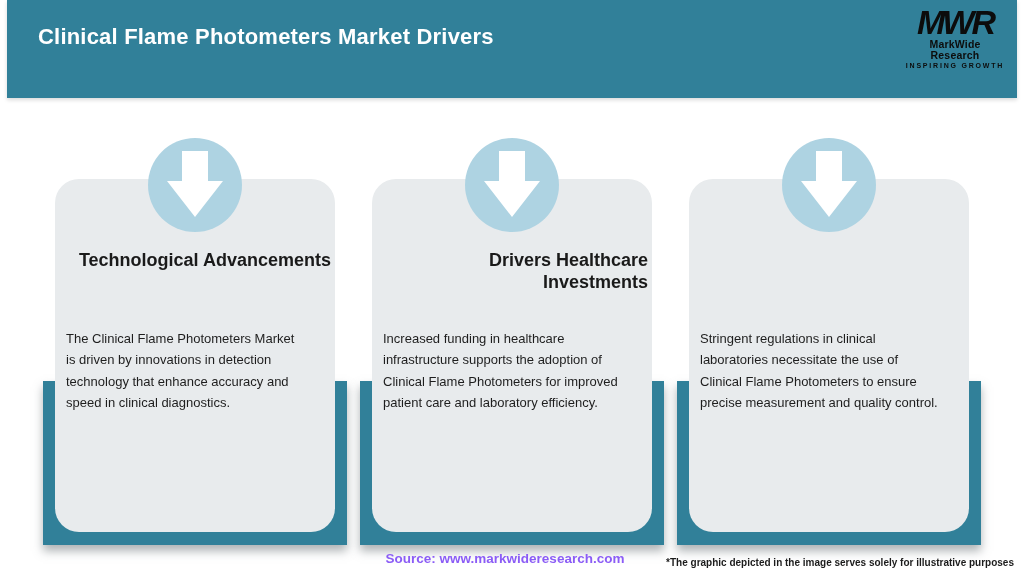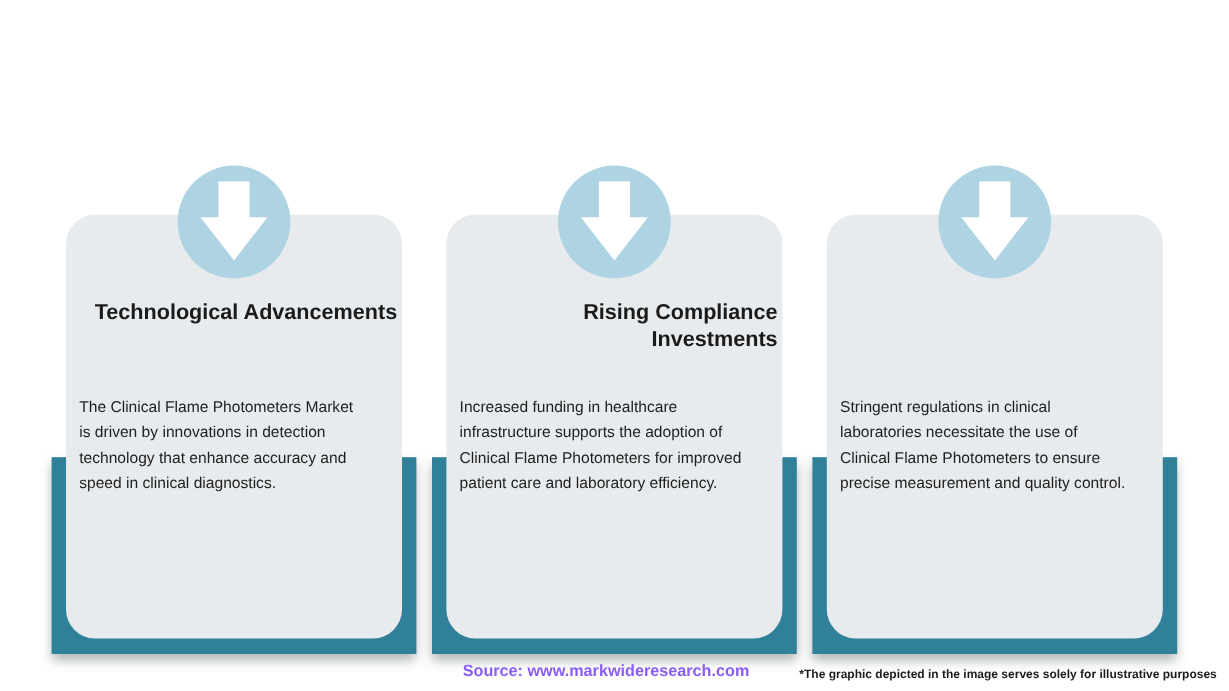--- a/index.html
+++ b/index.html
@@ -65,41 +65,49 @@
   .disclaimer-text {
     position:absolute; right:10px; top:557px;
     font-size:10px; font-weight:600; color:#1c1c1c;
   }
 </style>
 </head>
 <body>
 
 <div class="page">
 
+  <header class="header-bar">
+    <h1 class="page-title">Clinical Flame Photometers Market Drivers</h1>
+    <div class="logo">
+      <div class="logo-acronym">MWR</div>
+      <div class="logo-name">MarkWide Research</div>
+      <div class="logo-tagline">INSPIRING GROWTH</div>
+    </div>
+  </header>
 
   <section class="col col-1">
     <div class="backing"></div>
     <div class="card">
       <div class="card-title">Technological Advancements</div>
       <div class="card-body">The Clinical Flame Photometers Market
 is driven by innovations in detection
 technology that enhance accuracy and
 speed in clinical diagnostics.</div>
     </div>
     <div class="circle">
       <svg width="56" height="66" viewBox="0 0 56 66" aria-hidden="true">
         <path d="M15 0 H41 V30 H56 L28 66 L0 30 H15 Z" fill="#ffffff"></path>
       </svg>
     </div>
   </section>
 
   <section class="col col-2">
     <div class="backing"></div>
     <div class="card">
-      <div class="card-title">Rising Compliance
+      <div class="card-title">Drivers Healthcare
 Investments</div>
       <div class="card-body">Increased funding in healthcare
 infrastructure supports the adoption of
 Clinical Flame Photometers for improved
 patient care and laboratory efficiency.</div>
     </div>
     <div class="circle">
       <svg width="56" height="66" viewBox="0 0 56 66" aria-hidden="true">
         <path d="M15 0 H41 V30 H56 L28 66 L0 30 H15 Z" fill="#ffffff"></path>
       </svg>

